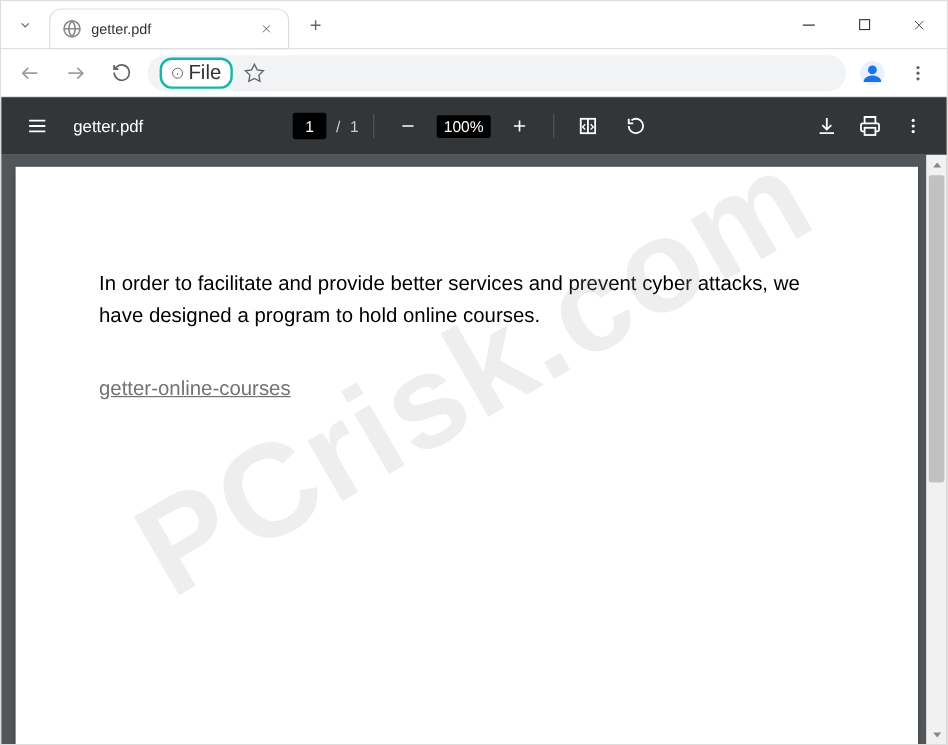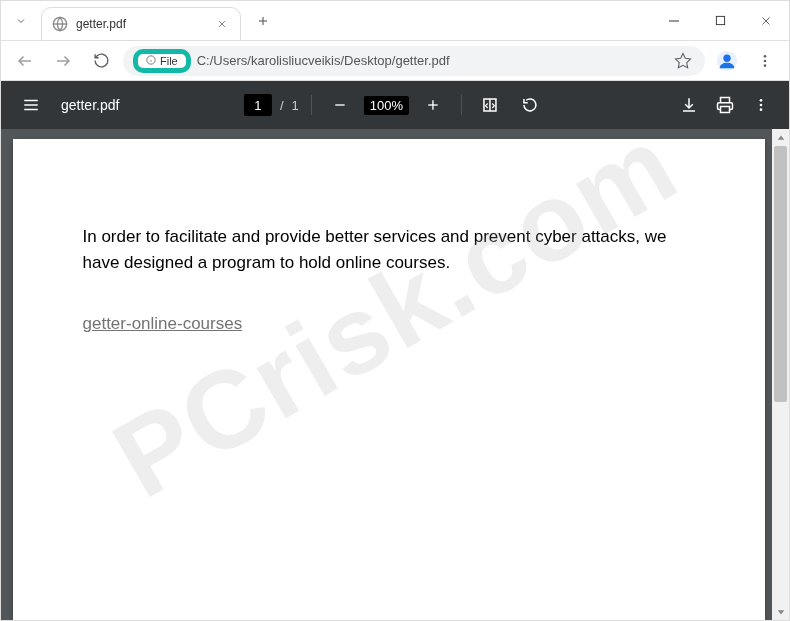--- a/index.html
+++ b/index.html
@@ -113,27 +113,27 @@
   height: 30px;
   background: #f1f3f4;
   border-radius: 15px;
   display: flex;
   align-items: center;
   padding: 0 10px;
   gap: 6px;
 }
 .url-chip {
   display: flex;
-  align-items: flex-start;
+  align-items: center;
   gap: 4px;
   background: #fff;
-  border: 5px solid #14b8a6;
+  border: 2px solid #14b8a6;
   border-radius: 10px;
   padding: 1px 8px;
-  font-size: 11px;
+  font-size: 17px;
   color: #333;
 }
 .url-text {
   font-size: 13px;
   color: #555;
   flex: 1;
 }
 .star-btn {
   width: 24px;
   display: flex;
@@ -384,21 +384,20 @@
   </div>
   <div class="url-container">
     <div class="url-chip">
       <svg width="10" height="10" viewBox="0 0 24 24" fill="none" stroke="#666" stroke-width="2">
           <circle cx="12" cy="12" r="10"></circle>
           <line x1="12" y1="16" x2="12" y2="12"></line>
           <line x1="12" y1="8" x2="12.01" y2="8"></line>
         </svg>
       <span>File</span>
     </div>
-    <span class="url-text">C:/Users/karolisliucveikis/Desktop/getter.pdf</span>
     <div class="star-btn dark">
       <svg width="18" height="18" viewBox="0 0 24 24" fill="none" stroke="currentColor" stroke-width="1.5">
           <polygon points="12 2 15.09 8.26 22 9.27 17 14.14 18.18 21.02 12 17.77 5.82 21.02 7 14.14 2 9.27 8.91 8.26 12 2"></polygon>
         </svg>
     </div>
   </div>
   <div class="profile-btn">
     <svg width="22" height="22" viewBox="0 0 24 24">
         <circle cx="12" cy="12" r="11" fill="#e8f0fe"></circle>
         <circle cx="12" cy="9" r="4" fill="#1a73e8"></circle>

